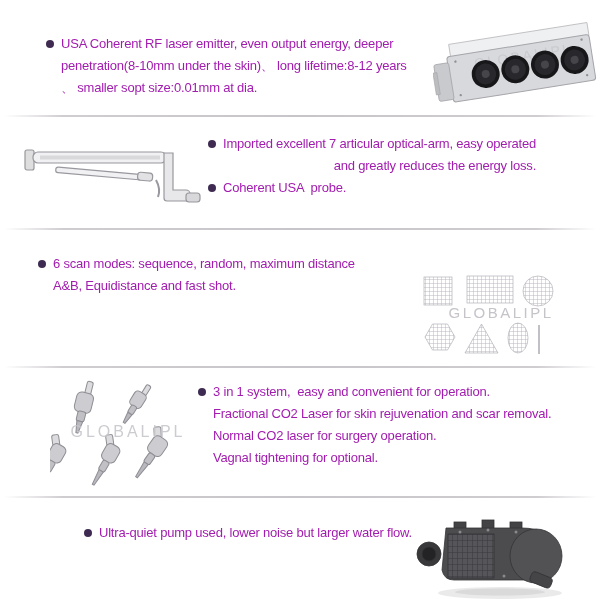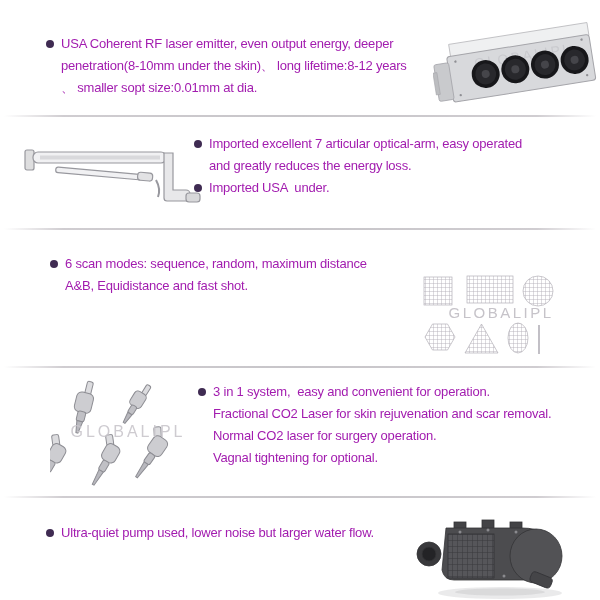--- a/index.html
+++ b/index.html
@@ -27,29 +27,29 @@
     position: absolute; left: 4px; right: 4px; height: 2px;
     background: linear-gradient(to right,
       rgba(210,208,212,0), #d0cdd1 10%, #c7c5c9 50%, #d0cdd1 90%, rgba(210,208,212,0));
   }
   .art { position: absolute; }
   
   .s1-text { left: 46px; top: 33px;  width: 404px; }
   .s1-art  { left: 433px; top: 12px; }
   .d1 { top: 115px; }
   .s2-art  { left: 22px;  top: 140px; }
-  .s2-text { left: 194px; top: 133px; width: 384px; }
+  .s2-text { left: 208px; top: 133px; width: 384px; text-align: right; }
   .d2 { top: 228px; }
-  .s3-text { left: 50px;  top: 253px; width: 384px; gap: 4px; }
+  .s3-text { left: 38px;  top: 253px; width: 384px; gap: 4px; }
   .s3-art  { left: 417px; top: 267px; }
   .d3 { top: 366px; }
   .s4-art  { left: 50px;  top: 377px; }
   .s4-text { left: 198px; top: 381px; width: 386px; }
   .d4 { top: 496px; }
-  .s5-text { left: 46px;  top: 522px; width: 404px; }
+  .s5-text { left: 46px;  top: 522px; width: 404px; align-items: center; }
   .s5-art  { left: 412px; top: 516px; }
 </style>
 </head>
 <body>
 
 <div>
 
   <div class="bullets s1-text">
     <div class="bullet-item">
       <span class="dot"></span>
@@ -110,21 +110,21 @@
     </g>
   </svg>
   <div class="bullets s2-text">
     <div class="bullet-item">
       <span class="dot"></span>
       <span class="btext">Imported excellent 7 articular optical-arm, easy operated
 and greatly reduces the energy loss.</span>
     </div>
     <div class="bullet-item">
       <span class="dot"></span>
-      <span class="btext">Imported USA  under.</span>
+      <span class="btext">Coherent USA  probe.</span>
     </div>
   </div>
   <div class="divider d2"></div>
 
   <div class="bullets s3-text">
     <div class="bullet-item">
       <span class="dot"></span>
       <span class="btext">6 scan modes: sequence, random, maximum distance
 A&amp;B, Equidistance and fast shot.</span>
     </div>

